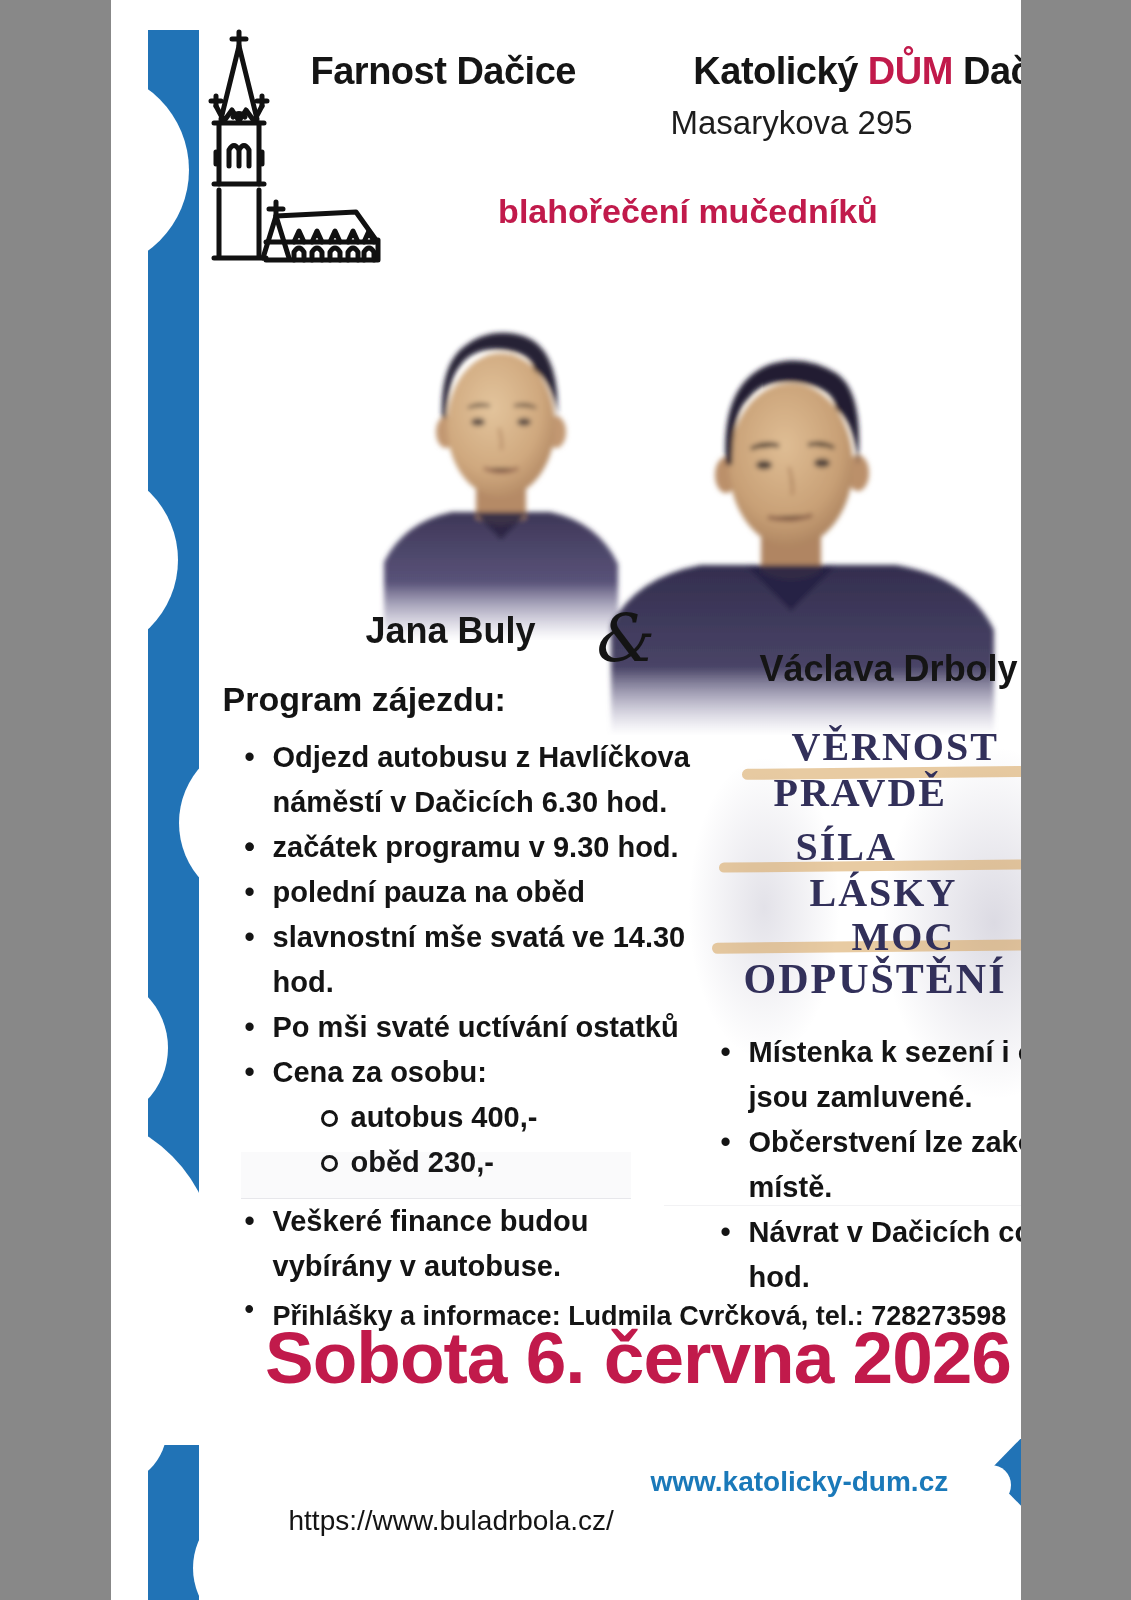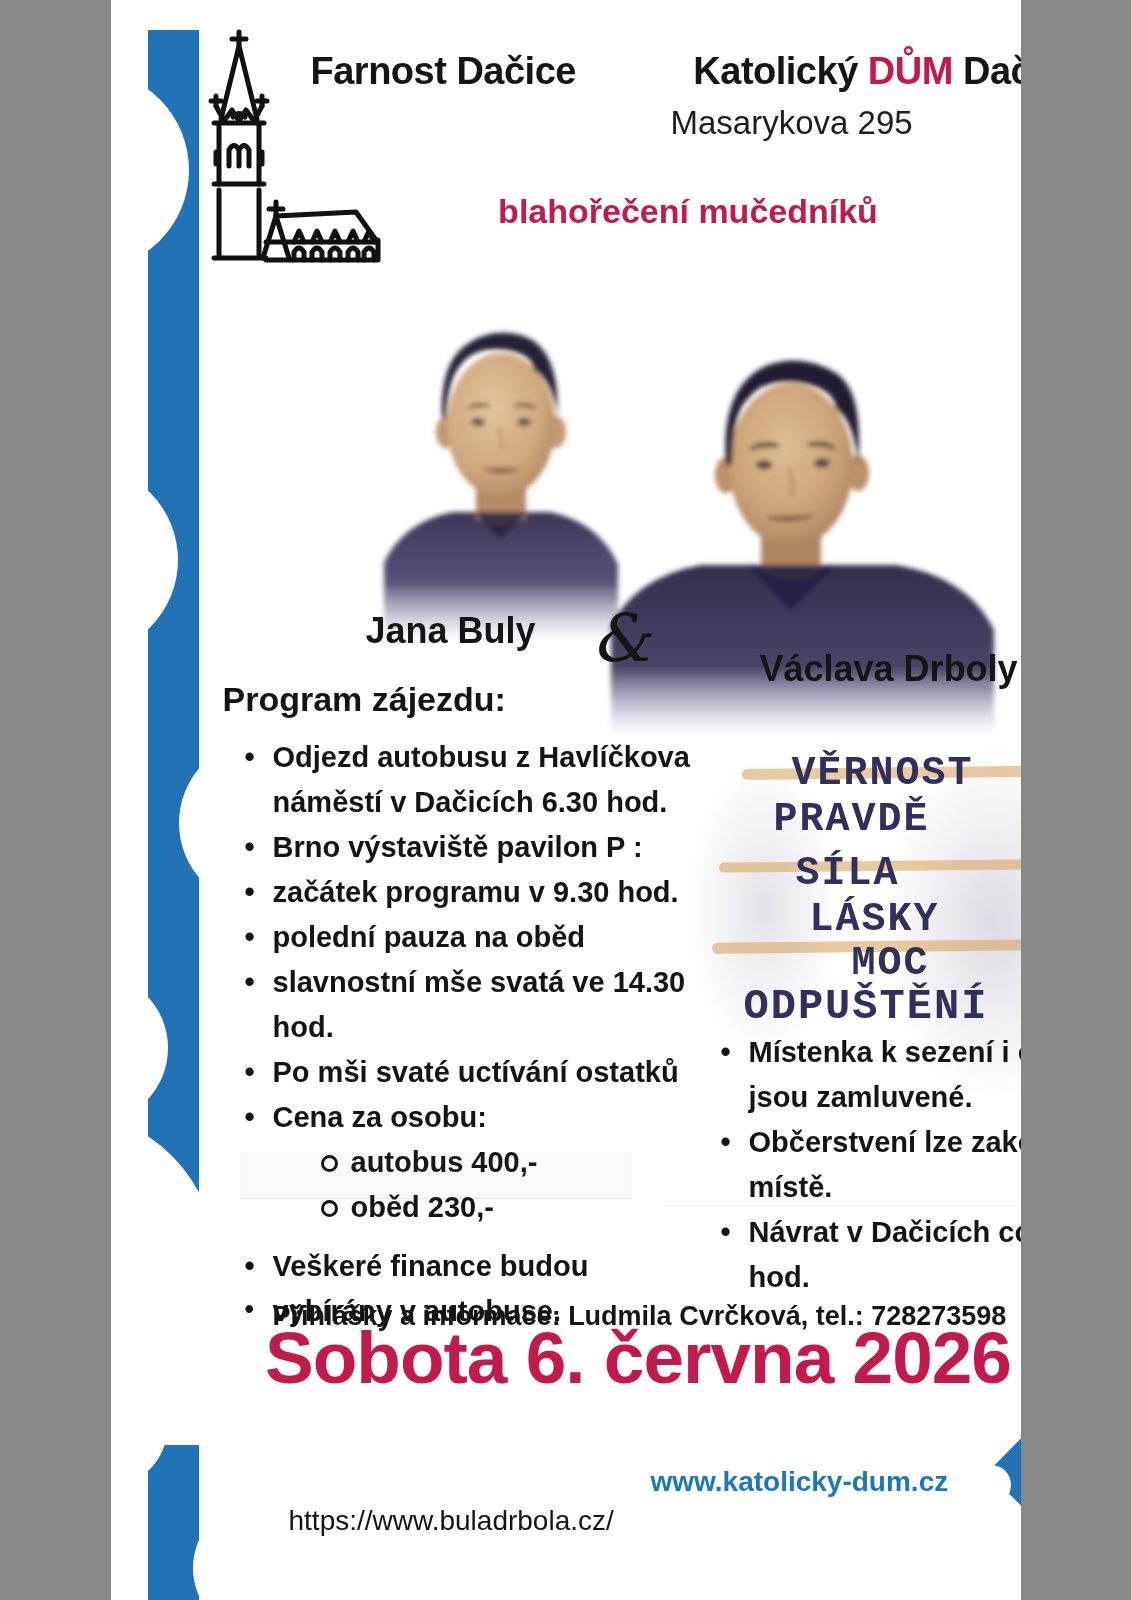--- a/index.html
+++ b/index.html
@@ -27,21 +27,21 @@
   .name2{left:612px;top:648px;font-size:36px;font-weight:700;margin-left:37px;}
   
   .wm{left:553px;top:683px;width:482px;height:522px;border-bottom:1px solid rgba(90,90,110,.08);}
   .ghost{position:absolute;border-radius:50%;}
   .ghost.g1{left:-5px;top:15px;width:210px;height:420px;background:radial-gradient(closest-side,rgba(88,82,122,.17),rgba(88,82,122,0) 72%);}
   .ghost.g2{left:175px;top:-5px;width:310px;height:490px;background:radial-gradient(closest-side,rgba(88,82,122,.21),rgba(88,82,122,0) 72%);}
   .stroke{position:absolute;background:rgba(214,160,85,.55);border-radius:6px;transform:skewY(-.6deg);}
   .stroke.s1{left:78px;top:84px;width:368px;height:11px;}
   .stroke.s2{left:55px;top:178px;width:312px;height:10px;}
   .stroke.s3{left:48px;top:258px;width:340px;height:11px;}
-  .wm-line{position:absolute;font-family:Liberation Mono, monospace;font-weight:700;font-size:40px;color:#32305a;letter-spacing:2px;white-space:nowrap;margin-top:28px;}
+  .wm-line{position:absolute;font-family:Liberation Serif, serif;font-weight:700;font-size:40px;color:#32305a;letter-spacing:2px;white-space:nowrap;}
   .wm-l0{left:128px;top:40px;}
   .wm-l1{left:110px;top:86px;}
   .wm-l2{left:132px;top:140px;}
   .wm-l3{left:146px;top:186px;}
   .wm-l4{left:188px;top:230px;}
   .wm-l5{left:80px;top:272px;font-size:42px;}
   
   .col{font-size:29px;font-weight:600;color:#141414;}
   .col-left{left:108px;top:680px;width:478px;}
   .col-right{left:598px;top:1030px;width:436px;}
@@ -195,21 +195,21 @@
     <div class="wm-line wm-l2">SÍLA</div>
     <div class="wm-line wm-l3">LÁSKY</div>
     <div class="wm-line wm-l4">MOC</div>
     <div class="wm-line wm-l5">ODPUŠTĚNÍ</div>
   </div>
 
   <div class="abs col col-left">
     <div class="prog-head">Program zájezdu:</div>
     <ul class="blist">
       <li><span class="dot">•</span><span>Odjezd autobusu z Havlíčkova náměstí v Dačicích 6.30 hod.</span></li>
-      <li><span class="dot">•</span><span>Brno výstaviště pavilon P :</span></li>
+      <li><span class="dot">•</span></li>
       <li><span class="dot">•</span><span>začátek programu v 9.30 hod.</span></li>
       <li><span class="dot">•</span><span>polední pauza na oběd</span></li>
       <li><span class="dot">•</span><span>slavnostní mše svatá ve 14.30 hod.</span></li>
       <li><span class="dot">•</span><span>Po mši svaté uctívání ostatků</span></li>
       <li><span class="dot">•</span><span>Cena za osobu:</span></li>
       <li class="sub"><span class="circ"></span><span>autobus 400,-</span></li>
       <li class="sub"><span class="circ"></span><span>oběd 230,-</span></li>
       <li class="gap-top"><span class="dot">•</span><span>Veškeré finance budou vybírány v autobuse.</span></li>
     </ul>
   </div>

